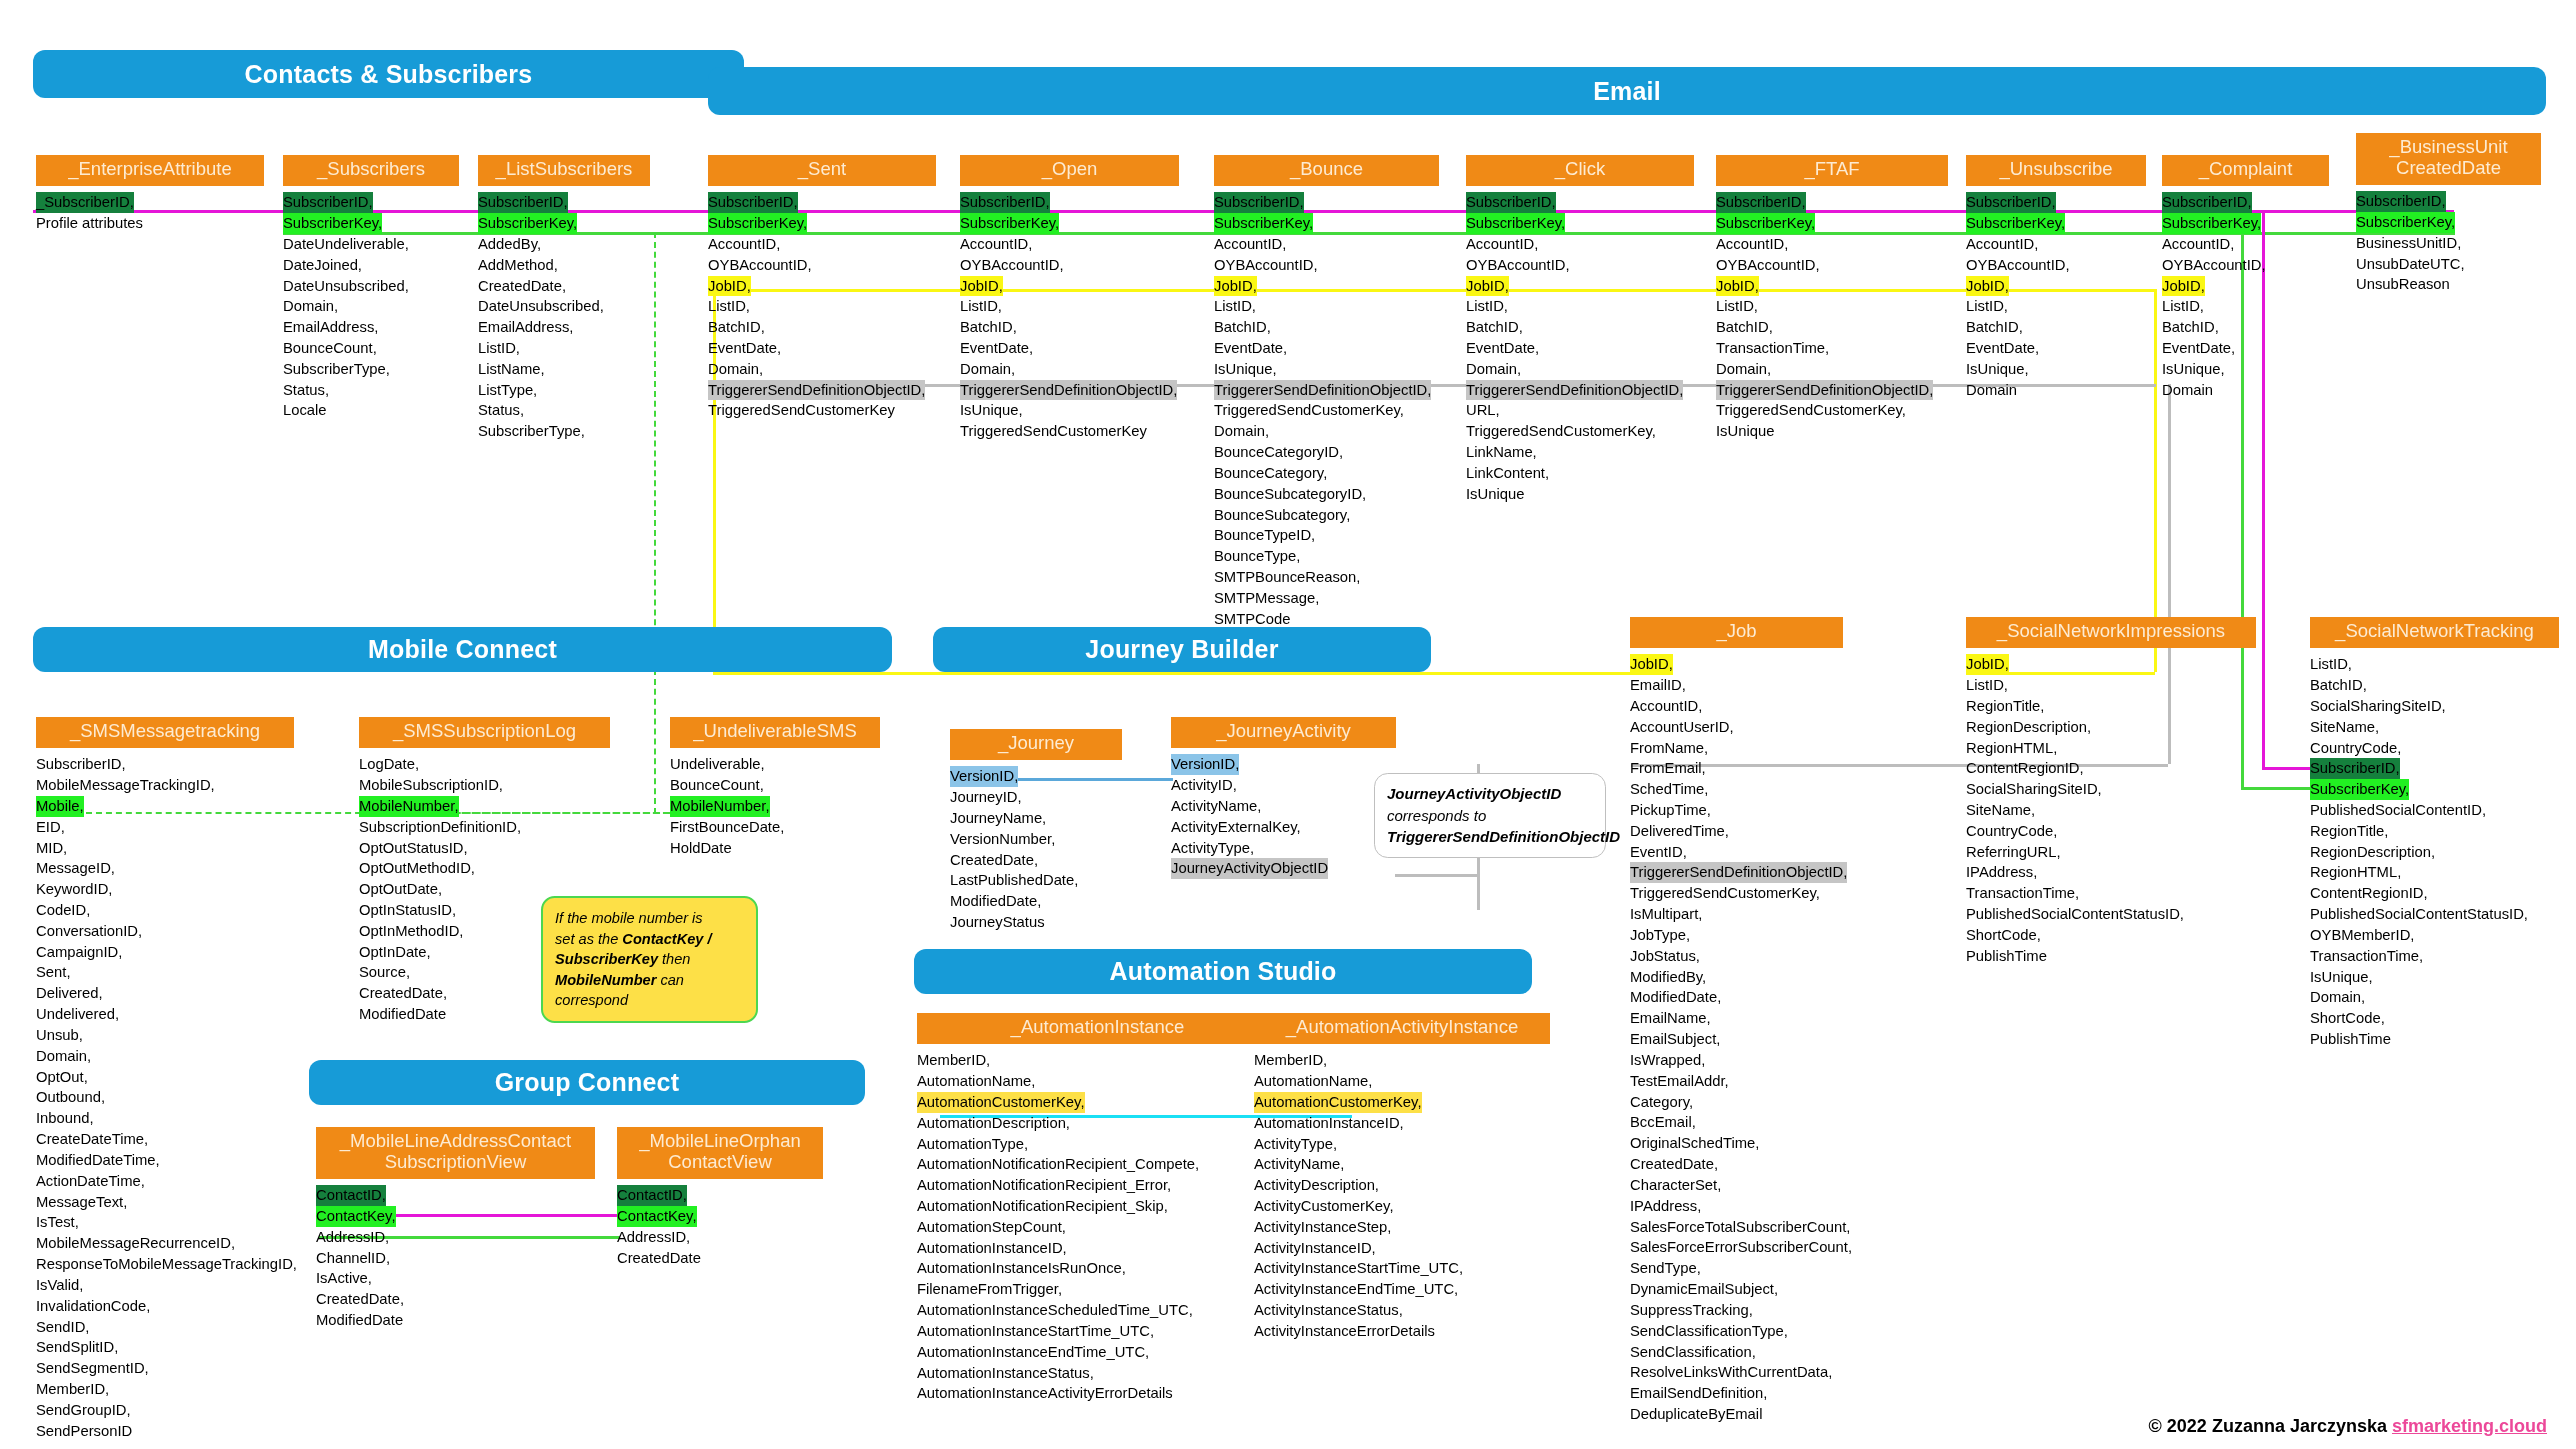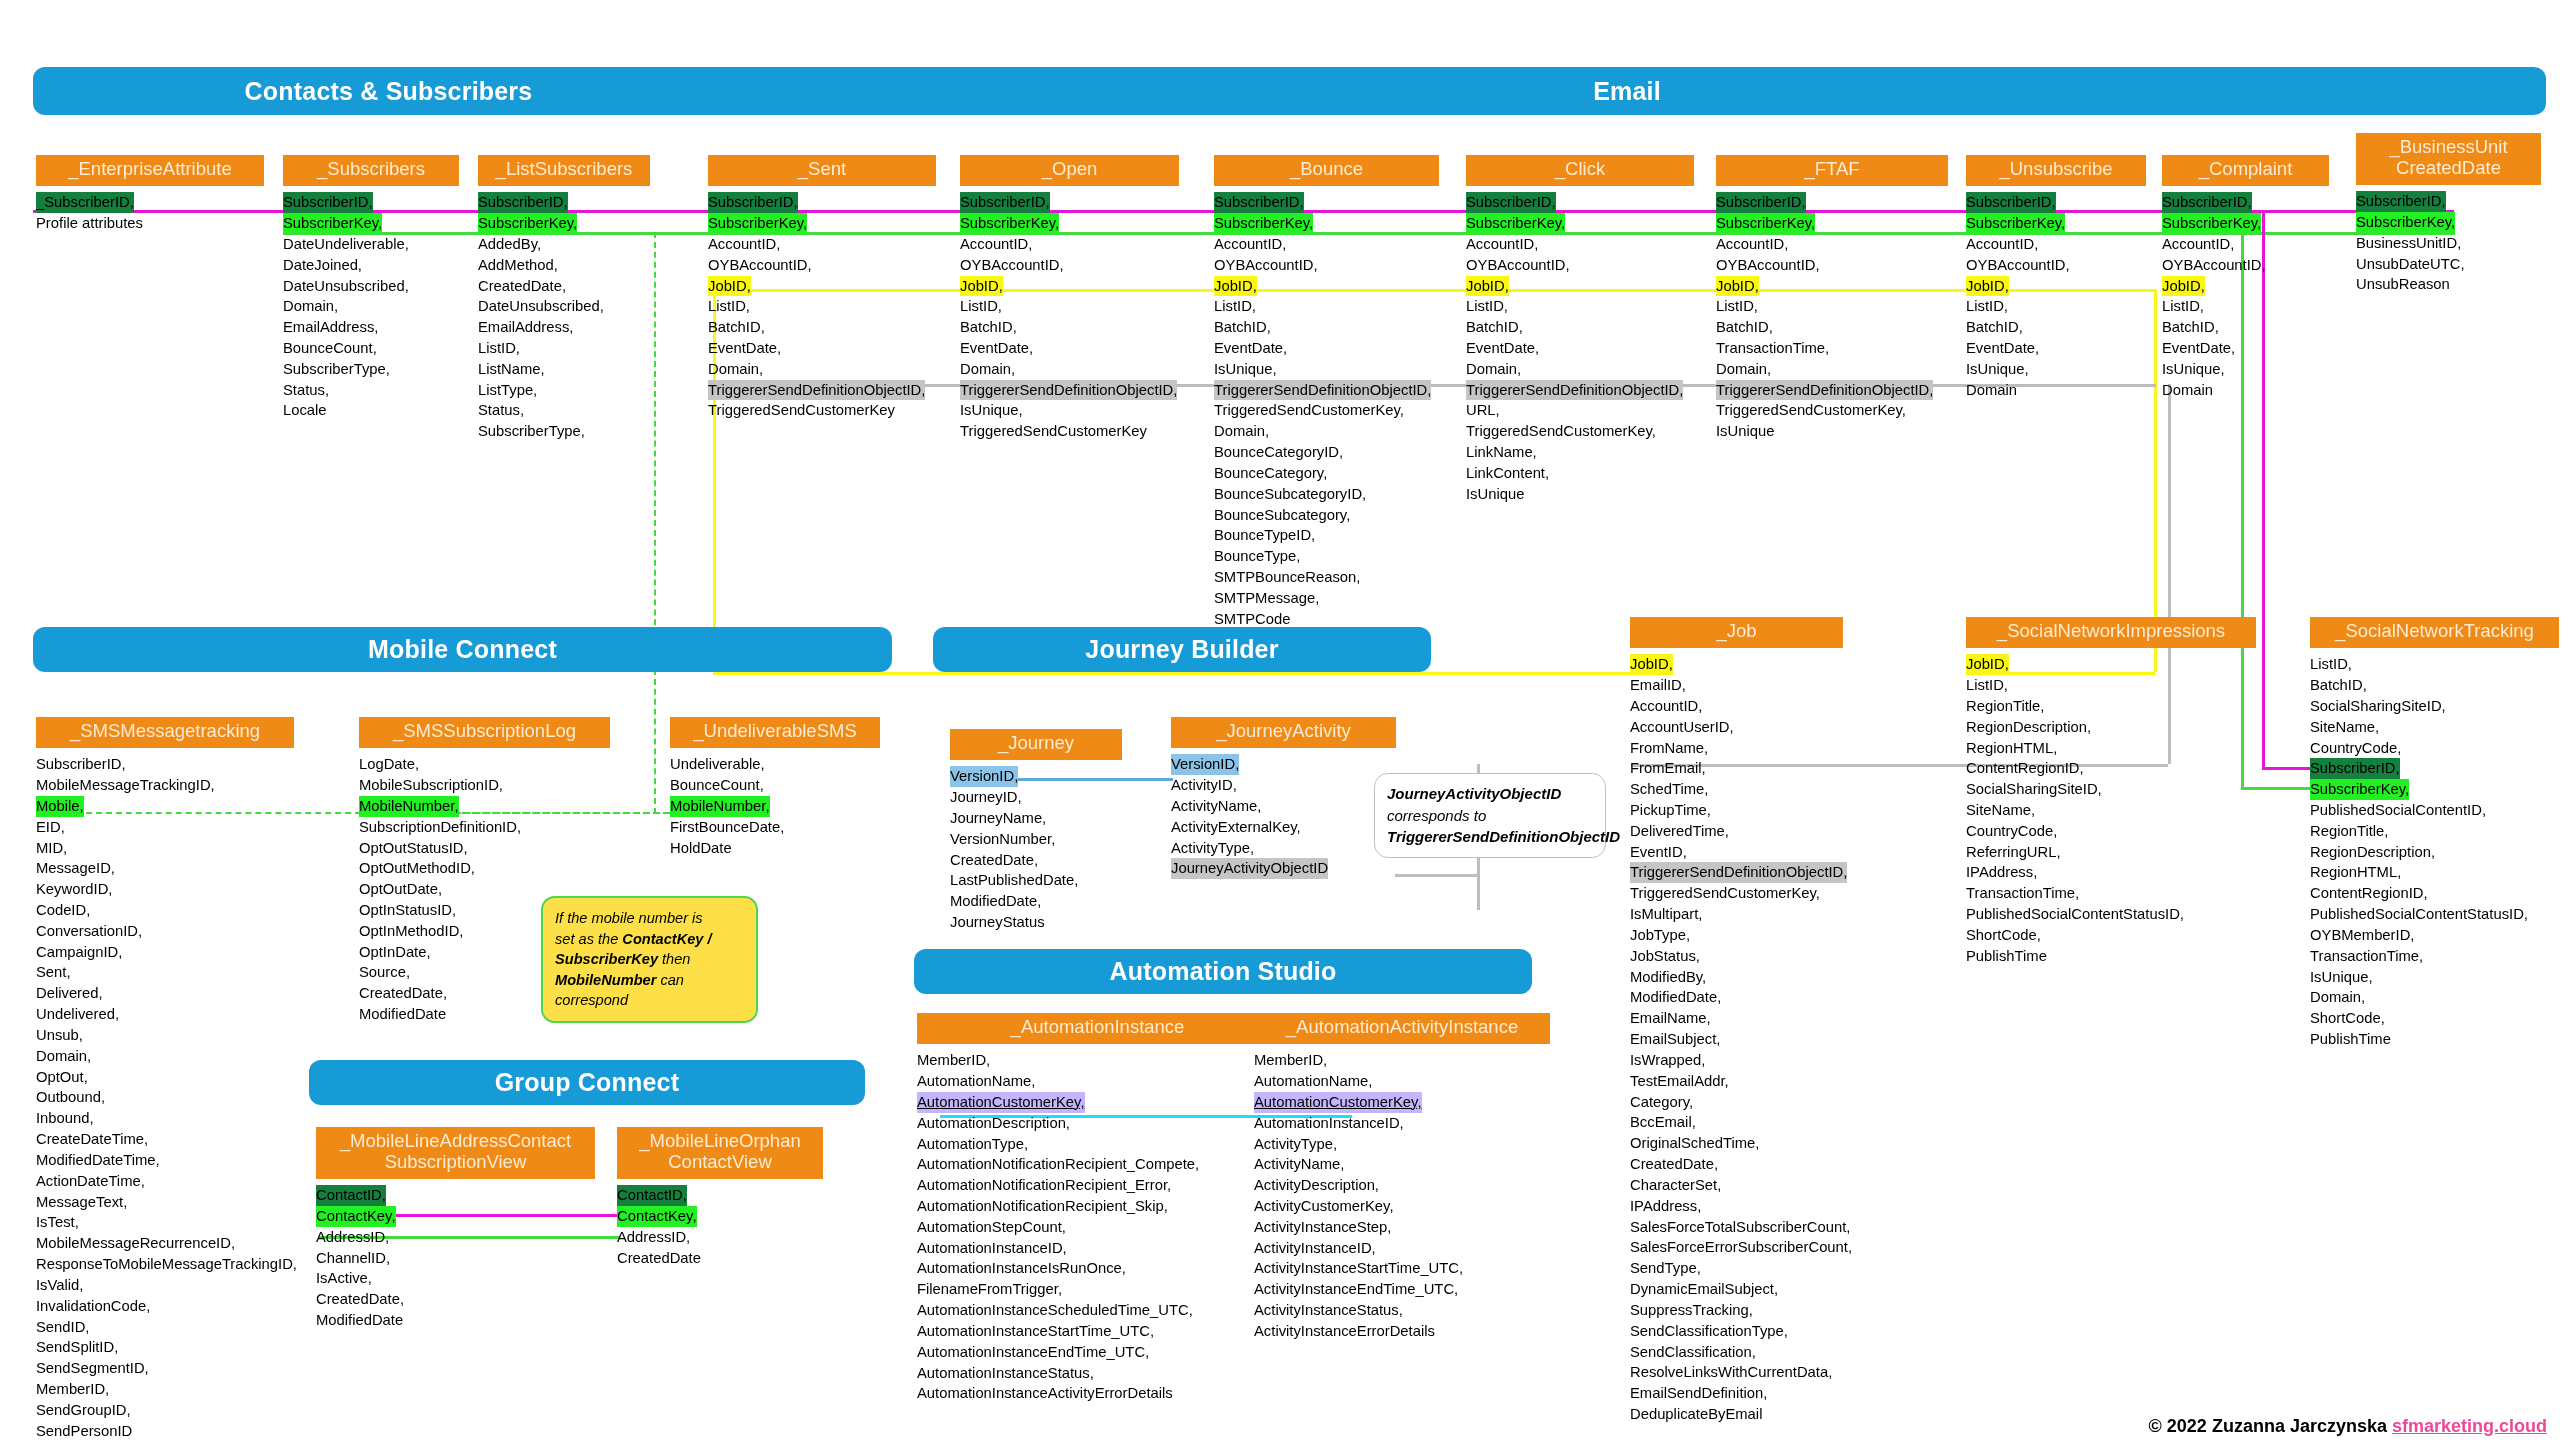--- a/index.html
+++ b/index.html
@@ -42,21 +42,21 @@
     line-height:1.408;
     color:#000;
     white-space:nowrap;
   }
   .fields .f{ display:block; position:relative; width:max-content; }
   .f.pk   { background:#15803d; }
   .f.sk   { background:#22F022; }
   .f.job  { background:#FAF714; }
   .f.tsd  { background:#C5C5C5; }
   .f.ver  { background:#8BC4E8; }
-  .f.ack  { background:#c4b5fd;text-decoration:underline; }
+  .f.ack  { background:#fde047; }
   .f.mob  { background:#22F022; }
   .f.plain{ background:transparent; }
 
   
   .ln{ position:absolute; }
   .ln.h{ height:2.6px; }
   .ln.v{ width:2.6px; }
   .pkline { background:#E515D8; }
   .skline { background:#44D93C; }
   .jobline{ background:#FAF714; }
@@ -134,21 +134,21 @@
 <div class="ln h dash" style="left:86px; top:812px; width:584px;"></div>
 <div class="ln h dash" style="left:361px; top:812px; width:318px;"></div>
 
 <div class="ln h verline" style="left:960px; top:778px; width:213px;"></div>
 
 <div class="ln h ackline" style="left:940px; top:1115px; width:412px;"></div>
 
 <div class="ln h pkline" style="left:319px; top:1214px; width:301px;"></div>
 <div class="ln h skline" style="left:319px; top:1236px; width:301px;"></div>
 
-<div class="banner" style="left:33px; top:67px; width:711px; height:48px;">
+<div class="banner" style="left:33px; top:50px; width:711px; height:48px;">
   <span>Contacts &amp; Subscribers</span>
 </div>
 <div class="banner" style="left:708px; top:67px; width:1838px; height:48px;">
   <span>Email</span>
 </div>
 <div class="banner" style="left:33px; top:627px; width:859px; height:45px;">
   <span>Mobile Connect</span>
 </div>
 <div class="banner" style="left:933px; top:627px; width:498px; height:45px;">
   <span>Journey Builder</span>

